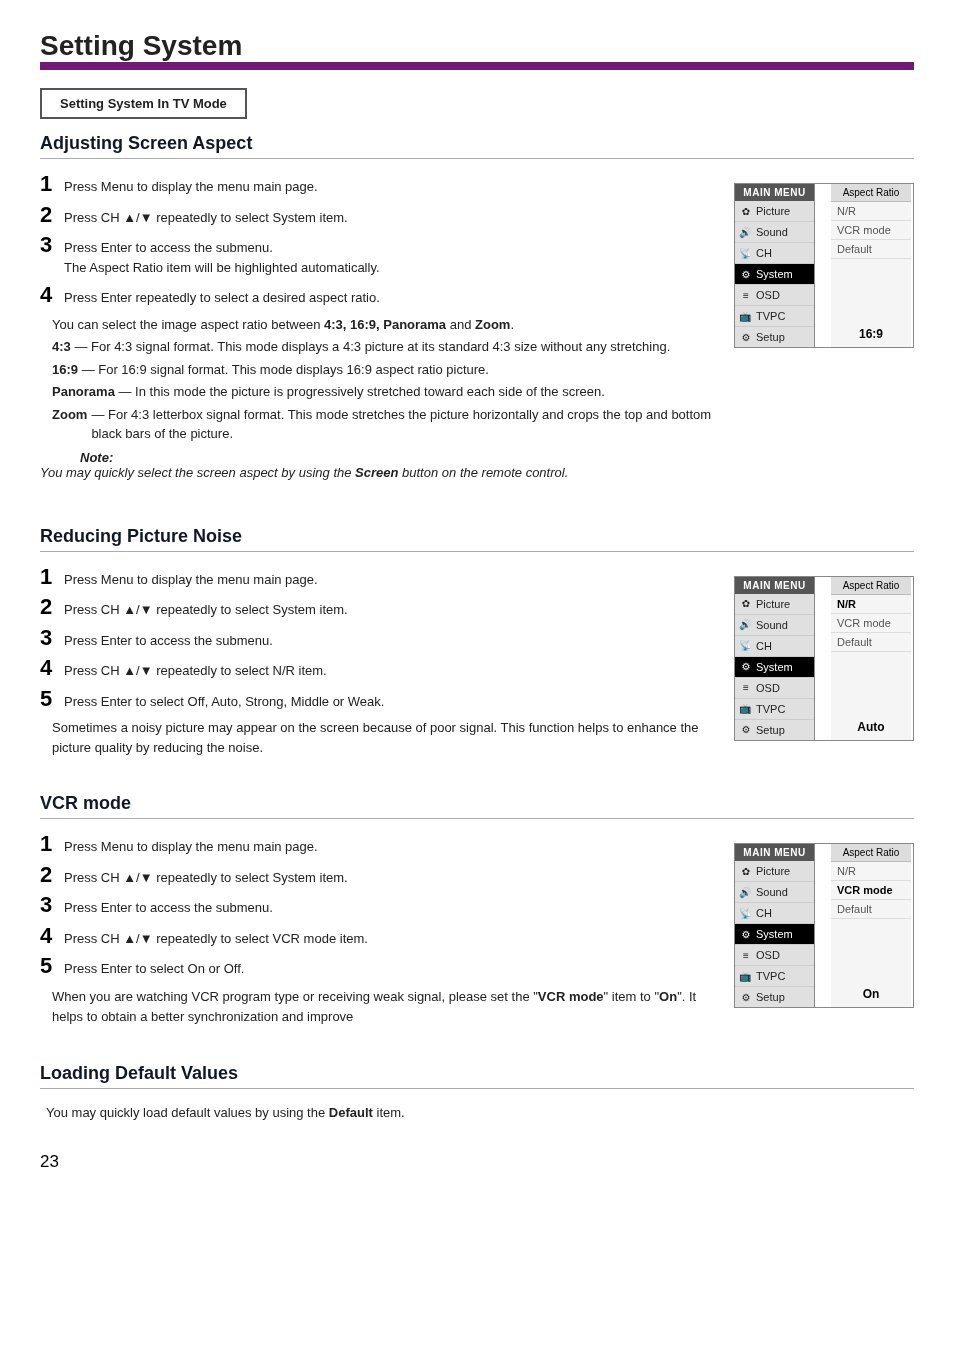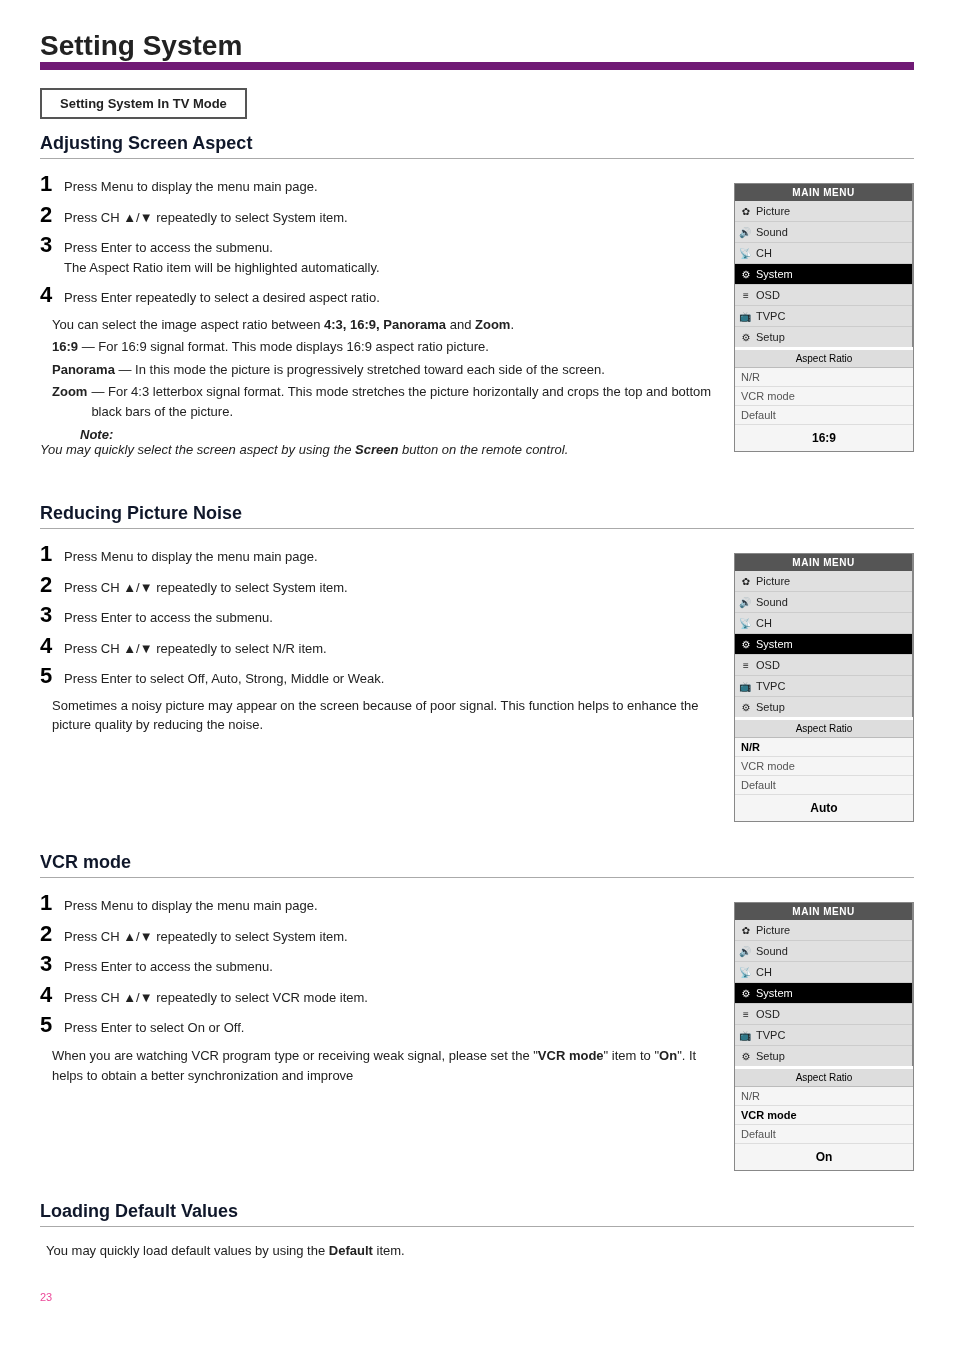--- a/index.html
+++ b/index.html
@@ -76,28 +76,27 @@
       margin-left: 12px;
       margin-bottom: 6px;
       font-size: 13px;
       line-height: 1.5;
     }
     .sub-info p { margin-bottom: 3px; }
 
     
     .menu-diagram {
       display: flex;
-      gap: 3px;
+      gap: 16px;
       border: 1px solid #888;
       font-size: 11px;
       min-width: 180px;
       flex-shrink: 0;
       align-self: flex-start;
       margin-top: 10px;
-      flex-direction: column;
     }
 
     .menu-col-left {
       background: #e0e0e0;
       border-right: 1px solid #888;
       min-width: 80px;
     }
 
     .menu-header {
       background: #555;
@@ -170,23 +169,23 @@
     }
 
     .note-section {
       margin-bottom: 16px;
       margin-top: 2px;
     }
     .note-section em { font-style: italic; }
     .note-label { font-style: italic; font-weight: bold; margin-left: 40px; }
 
     .page-num {
-      font-size: 11px;
+      font-size: 17px;
       margin-top: 30px;
-      color: #ec4899;
+      color: #000000;
     }
 
     .vcr-note {
       margin-top: 8px;
       font-size: 13px;
       line-height: 1.55;
     }
   </style>
 </head>
 <body>
@@ -220,20 +219,21 @@
             The <strong>Aspect Ratio</strong> item will be highlighted automatically.
           </span>
         </li>
         <li>
           <span class="step-num">4</span>
           <span class="step-text">Press <strong>Enter</strong> repeatedly to select a desired aspect ratio.</span>
         </li>
       </ol>
       <div class="sub-info">
         <p>You can select the image aspect ratio between <strong>4:3, 16:9, Panorama</strong> and <strong>Zoom</strong>.</p>
+        <p><strong>4:3</strong> — For 4:3 signal format.  This mode displays a 4:3 picture at its standard 4:3 size without any stretching.</p>
         <p><strong>16:9</strong> — For 16:9 signal format.  This  mode  displays 16:9 aspect ratio picture.</p>
         <p><strong>Panorama</strong> — In this mode the picture is progressively stretched toward each side of the screen.</p>
         <p style="display:flex;gap:4px;">
             <strong style="white-space:nowrap;">Zoom</strong> 
             <span>— For 4:3 letterbox signal format.  This mode stretches the picture horizontally and crops the top and bottom black bars of the picture.</span>
           </p>
       </div>
       <div class="note-section">
         <p><span class="note-label">Note:</span></p>
         <p><em>You may quickly select the screen aspect by using the <strong>Screen</strong> button on the remote control.</em></p>

